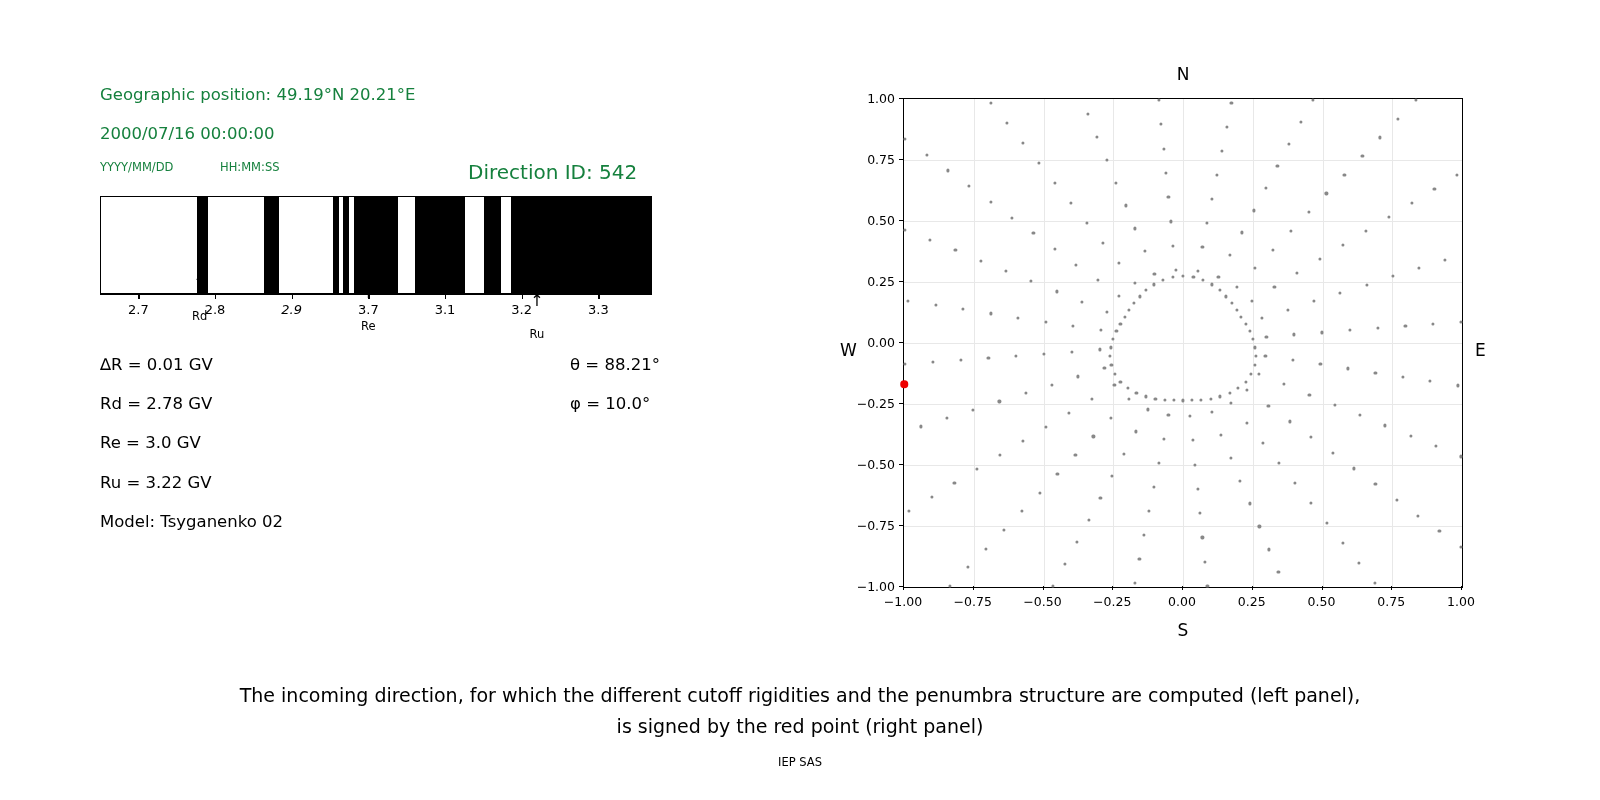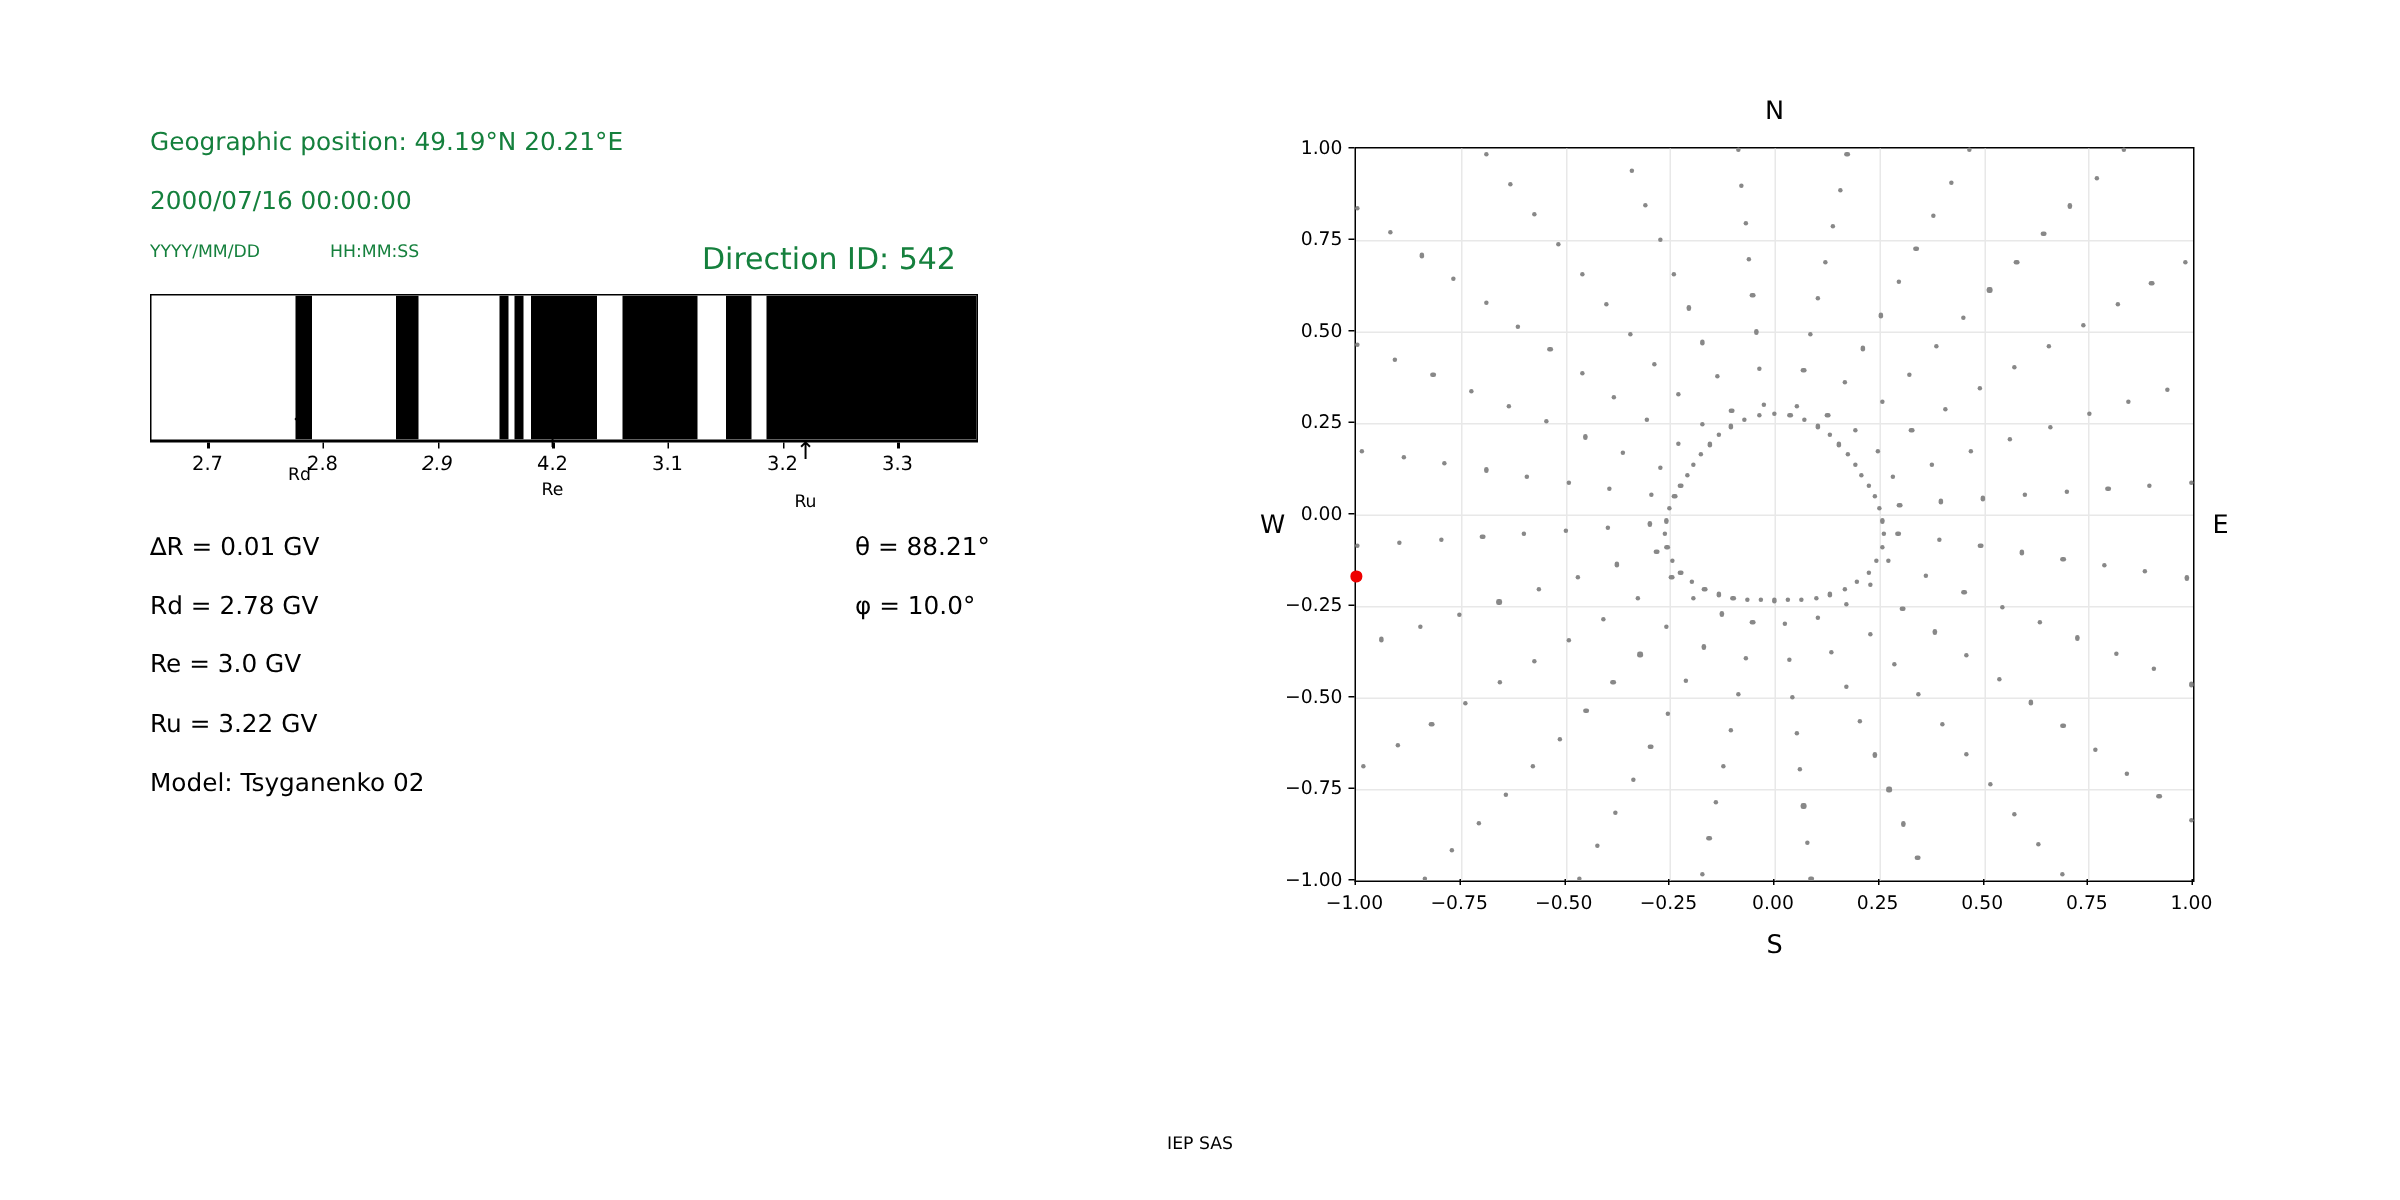--- a/index.html
+++ b/index.html
@@ -209,21 +209,21 @@
       <div class="penumbra-band" style="left: 410.167px; width: 141.833px;"></div>
     </div>
   <div id="penumbra-axis">
       <div class="axis-tick" style="left: 38.3333px;"></div>
       <div class="axis-label" style="left: 38.3333px;">2.7</div>
       <div class="axis-tick" style="left: 115px;"></div>
       <div class="axis-label" style="left: 115px;">2.8</div>
       <div class="axis-tick" style="left: 191.667px;"></div>
       <div class="axis-label" style="left: 191.667px; font-style: italic;">2.9</div>
       <div class="axis-tick" style="left: 268.333px;"></div>
-      <div class="axis-label" style="left: 268.333px;">4.2</div>
+      <div class="axis-label" style="left: 268.333px;">3.7</div>
       <div class="axis-tick" style="left: 345px;"></div>
       <div class="axis-label" style="left: 345px;">3.1</div>
       <div class="axis-tick" style="left: 421.667px;"></div>
       <div class="axis-label" style="left: 421.667px;">3.2</div>
       <div class="axis-tick" style="left: 498.333px;"></div>
       <div class="axis-label" style="left: 498.333px;">3.3</div>
     </div>
   <div id="penumbra-markers">
       <div class="marker" style="left: 199.667px; top: 278px;">
         <span class="arrow">↑</span>
@@ -567,14 +567,16 @@
       <div class="tickmark-y" style="left: 79px; top: 180px;"></div>
       <div class="rtick-y" style="left: 25px; width: 50px; top: 180px;">0.50</div>
       <div class="tickmark-y" style="left: 79px; top: 119px;"></div>
       <div class="rtick-y" style="left: 25px; width: 50px; top: 119px;">0.75</div>
       <div class="tickmark-y" style="left: 79px; top: 58px;"></div>
       <div class="rtick-y" style="left: 25px; width: 50px; top: 58px;">1.00</div>
     </div>
 </div>
 
 <div id="caption">
+  <div>The incoming direction, for which the different cutoff rigidities and the penumbra structure are computed (left panel),</div>
+  <div>is signed by the red point (right panel)</div>
 </div>
 <div id="footer">IEP SAS</div>
 
 </body></html>

